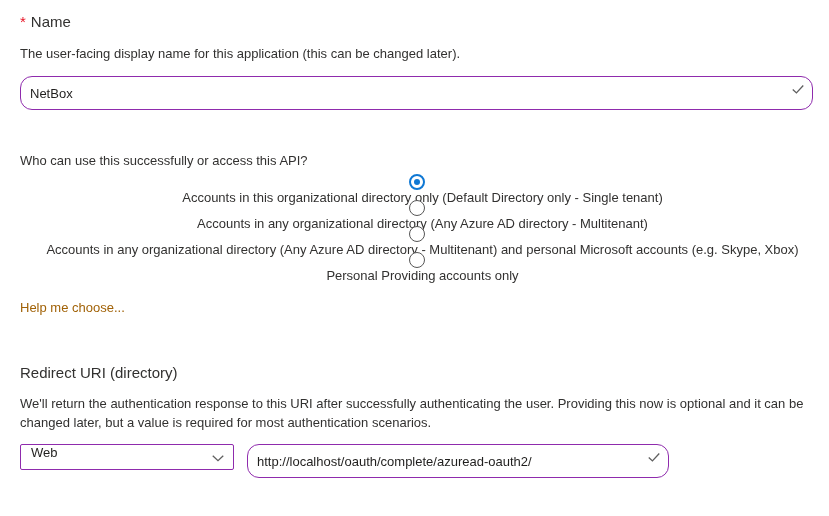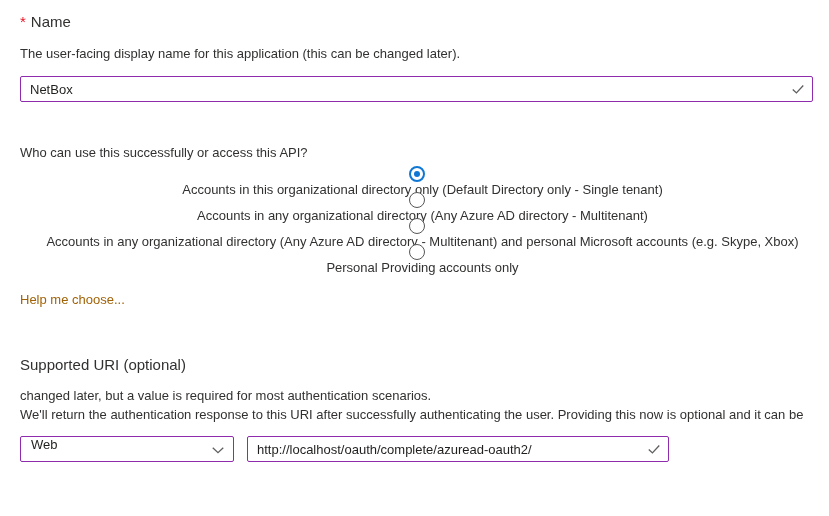--- a/index.html
+++ b/index.html
@@ -32,23 +32,23 @@
     color: #323130;
     margin-top: 14px;
   }
   
   .field-wrap {
     position: relative;
     margin-top: 13px;
   }
   .text-input {
     width: 100%;
-    height: 26px;
+    height: 34px;
     border: 1px solid #8f2bad;
-    border-radius: 2px;
+    border-radius: 12px;
     padding: 0 28px 0 9px;
     font-family: "Liberation Sans", "DejaVu Sans", sans-serif;
     font-size: 13px;
     color: #201f1e;
     background: #ffffff;
     outline: none;
   }
   .input-icon {
     position: absolute;
     right: 8px;
@@ -177,24 +177,24 @@
       <div class="radio-row">
         <span class="radio"></span>
         <span class="radio-label">Personal Providing accounts only</span>
       </div>
     </div>
 
     <a class="help-link">Help me choose...</a>
   </div>
 
   <div class="sect-3">
-    <h2 class="section-title">Supported URI (optional)</h2>
+    <h2 class="section-title">Redirect URI (directory)</h2>
     <div class="redirect-desc">
+      <div>We'll return the authentication response to this URI after successfully authenticating the user. Providing this now is optional and it can be</div>
       <div>changed later, but a value is required for most authentication scenarios.</div>
-      <div>We'll return the authentication response to this URI after successfully authenticating the user. Providing this now is optional and it can be</div>
     </div>
 
     <div class="uri-row">
       <div class="select-box">
         <span>Web</span>
         <span class="input-icon">
           <svg width="14" height="14" viewBox="0 0 16 16">
             <path d="M2 5.5 L8 11 L14 5.5" stroke="#5f5f5f" stroke-width="1.5" fill="none"></path>
           </svg>
         </span>

